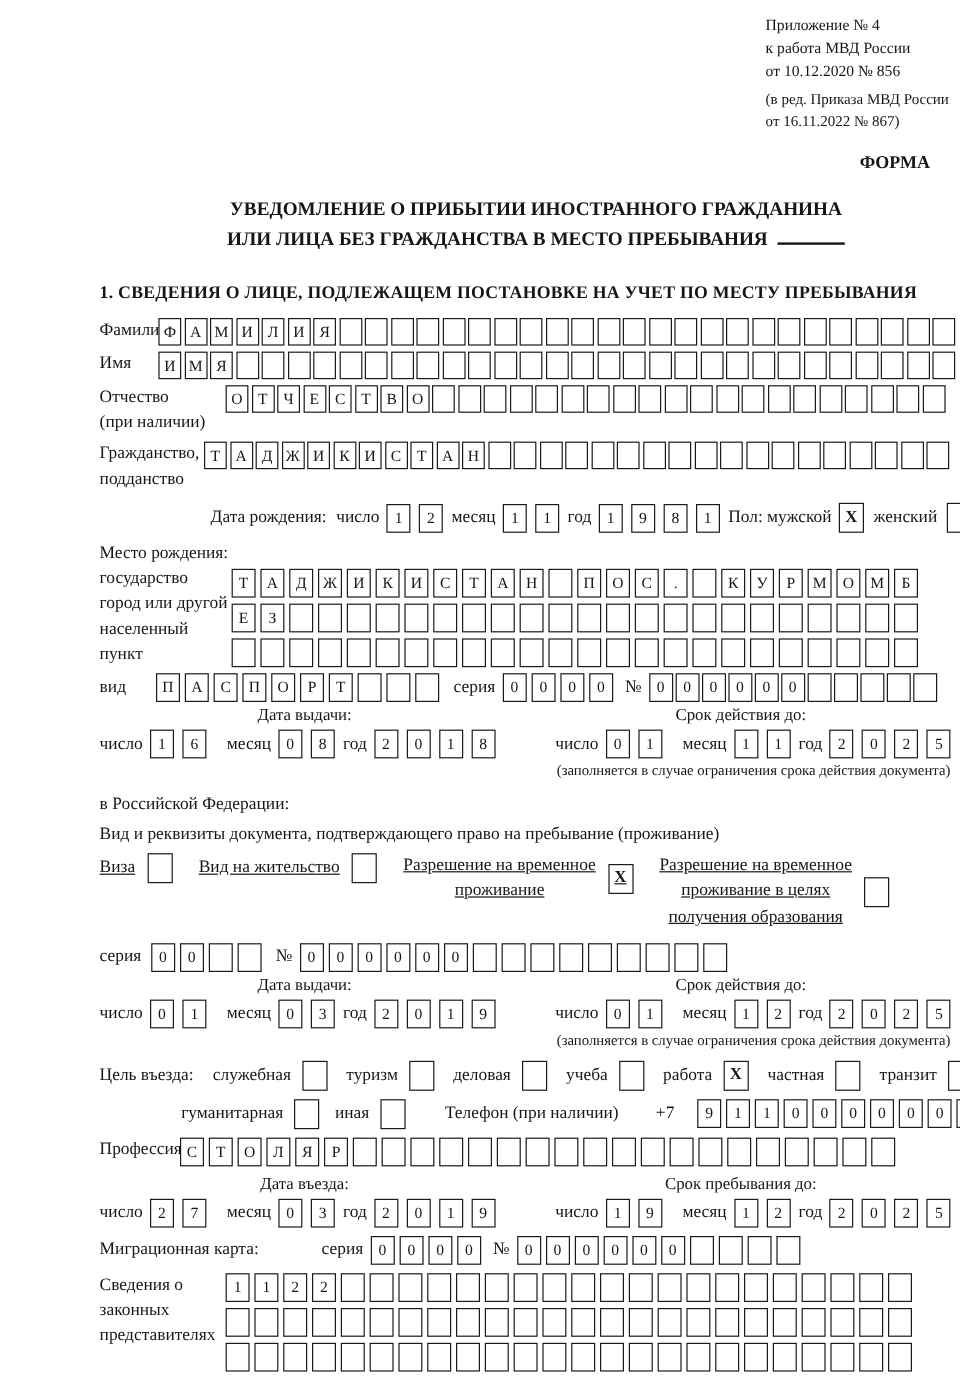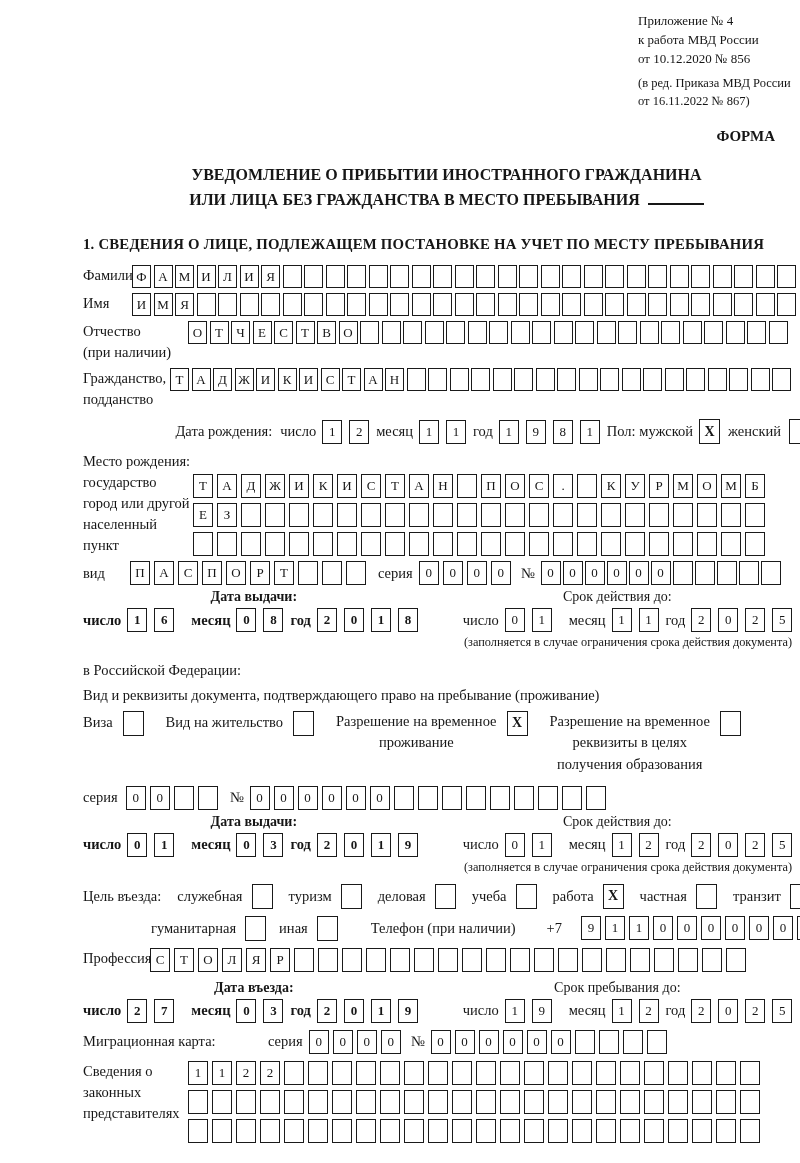--- a/index.html
+++ b/index.html
@@ -44,30 +44,30 @@
   .mb5{margin-bottom:5px;}
 
   .checkbox{
     box-sizing:border-box;flex:0 0 auto;
     width:21px;height:25px;border:1.7px solid #1a1a1a;
     display:inline-flex;align-items:center;justify-content:center;
     font-size:14px;font-weight:600;background:#fff;
   }
   .doc-heading{text-align:center;font-weight:bold;font-size:14px;margin-top:8px;margin-bottom:2px;}
   .split{display:flex;margin-top:4px;}
-  .split .col-l{width:47%;font-weight:bold;}
+  .split .col-l{width:47%;}
   .split .col-r{width:53%;}
   .col-head{text-align:center;font-size:14px;margin-bottom:3px;}
   .dategroup{display:flex;align-items:center;}
   .dategroup .lbl{margin-right:6px;}
   .dategroup .gap{margin-left:10px;}
   .note{font-size:12.3px;text-align:right;padding-right:18px;margin-top:3px;}
   .intro{font-size:14.5px;line-height:1.7;margin-top:8px;}
   .options{margin-top:3px;column-gap:22px;}
-  .opt{display:flex;align-items:flex-start;column-gap:10px;}
+  .opt{display:flex;align-items:center;column-gap:10px;text-decoration:underline;}
   .opt .lbl{line-height:23px;}
   .opt-lines{text-align:center;font-size:14.5px;line-height:1.5;}
   .pair{display:flex;align-items:center;column-gap:9px;flex:0 0 auto;}
   .purpose-row{column-gap:16px;margin-top:9px;}
   .indent1{margin-left:68px;column-gap:13px;}
   .ml8{margin-left:8px;}
   .ml6{margin-left:6px;}
 </style>
 </head>
 <body>
@@ -459,21 +459,21 @@
     <div class="opt">
       <div class="opt-lines">
         <div>Разрешение на временное</div>
         <div>проживание</div>
       </div>
       <span class="checkbox">X</span>
     </div>
     <div class="opt">
       <div class="opt-lines">
         <div>Разрешение на временное</div>
-        <div>реквизиты в целях</div>
+        <div>проживание в целях</div>
         <div>получения образования</div>
       </div>
       <span class="checkbox"></span>
     </div>
   </div>
 
   <div class="row inline" style="margin-top:10px;">
     <span class="lbl">серия</span>
     <span class="cells cells-md ml8">
         <span class="cell">0</span>

